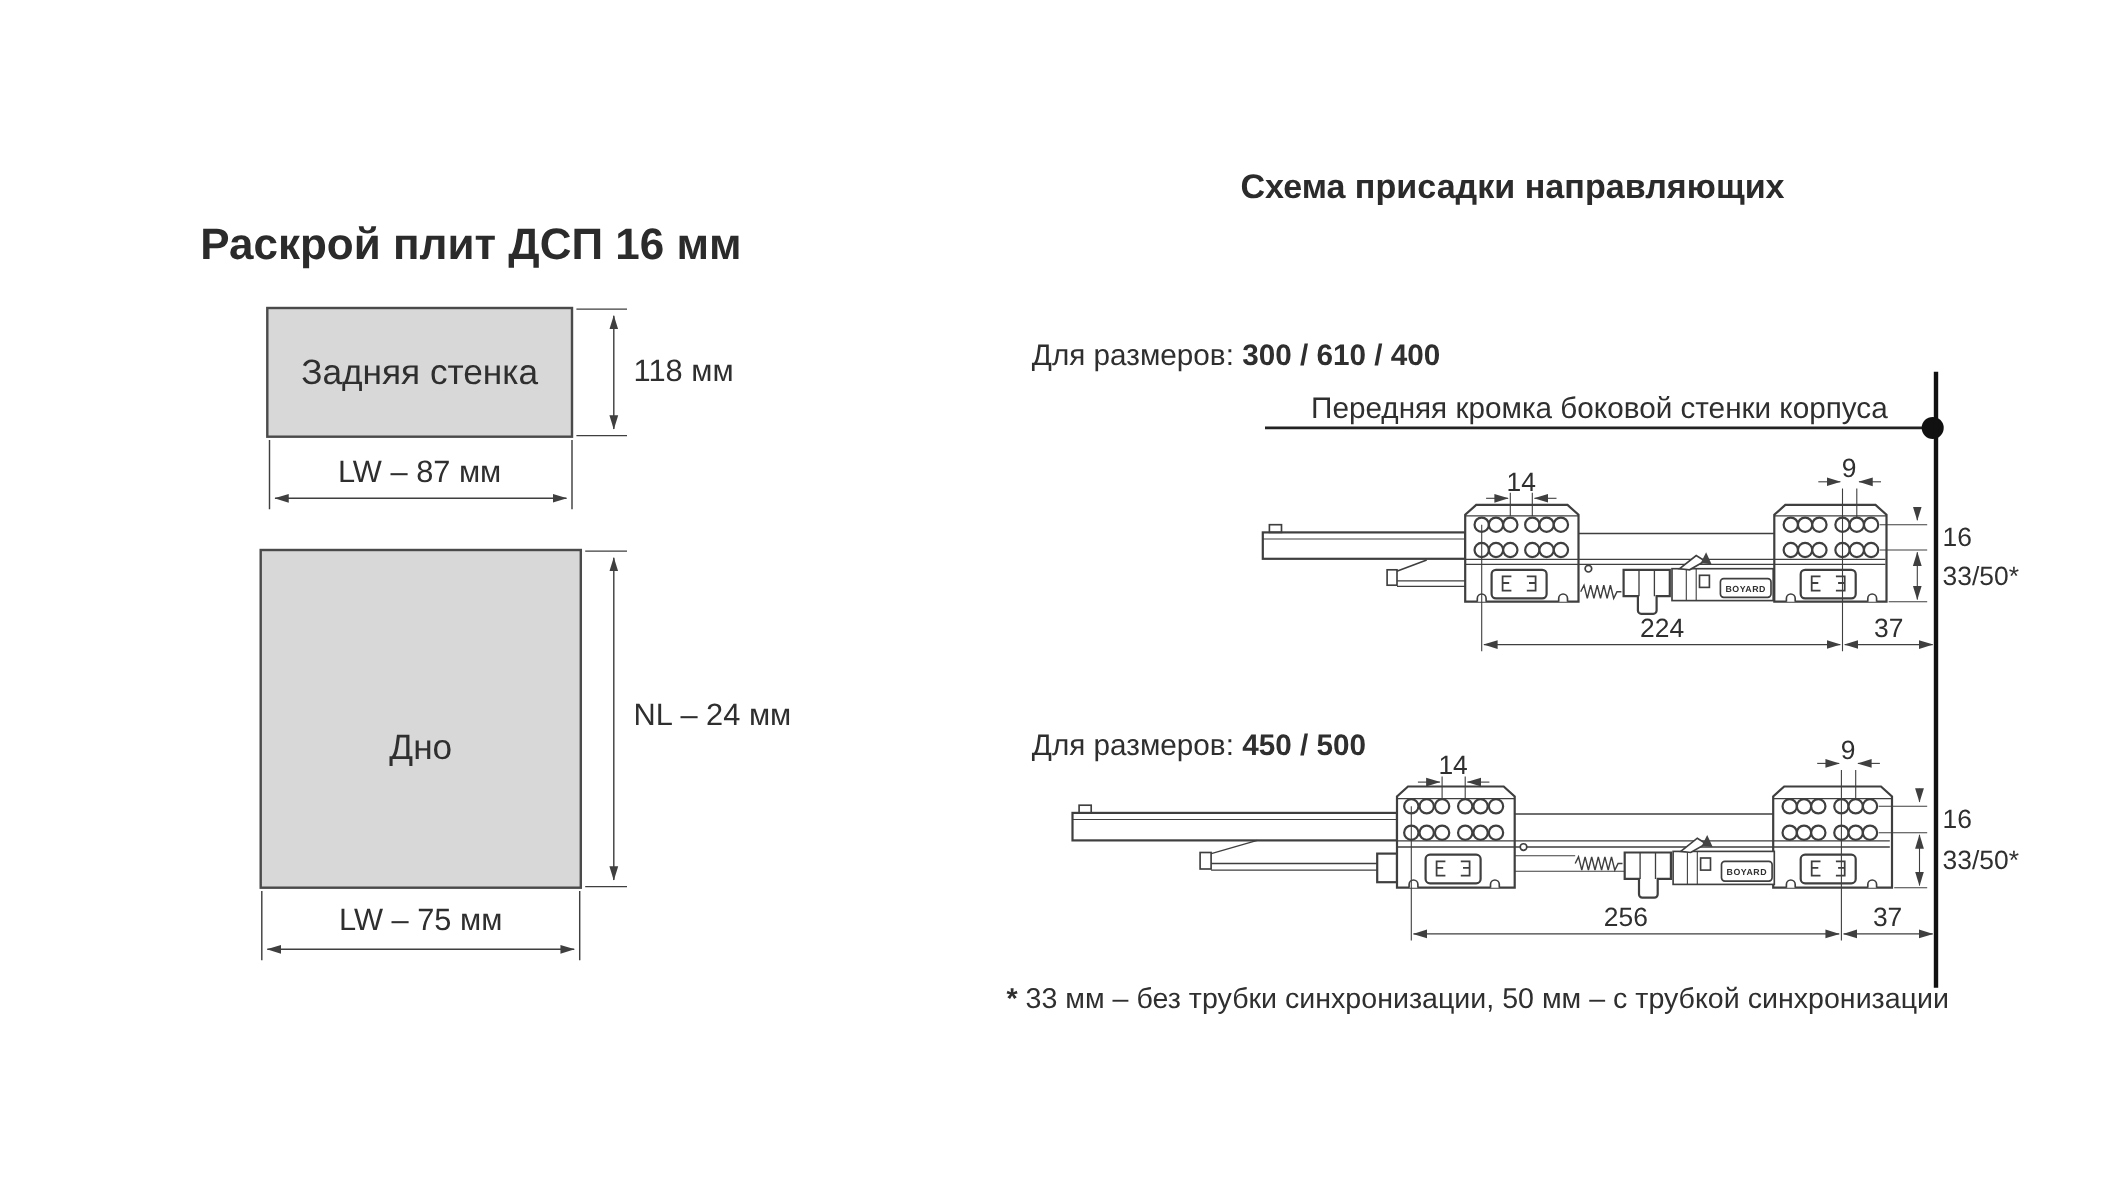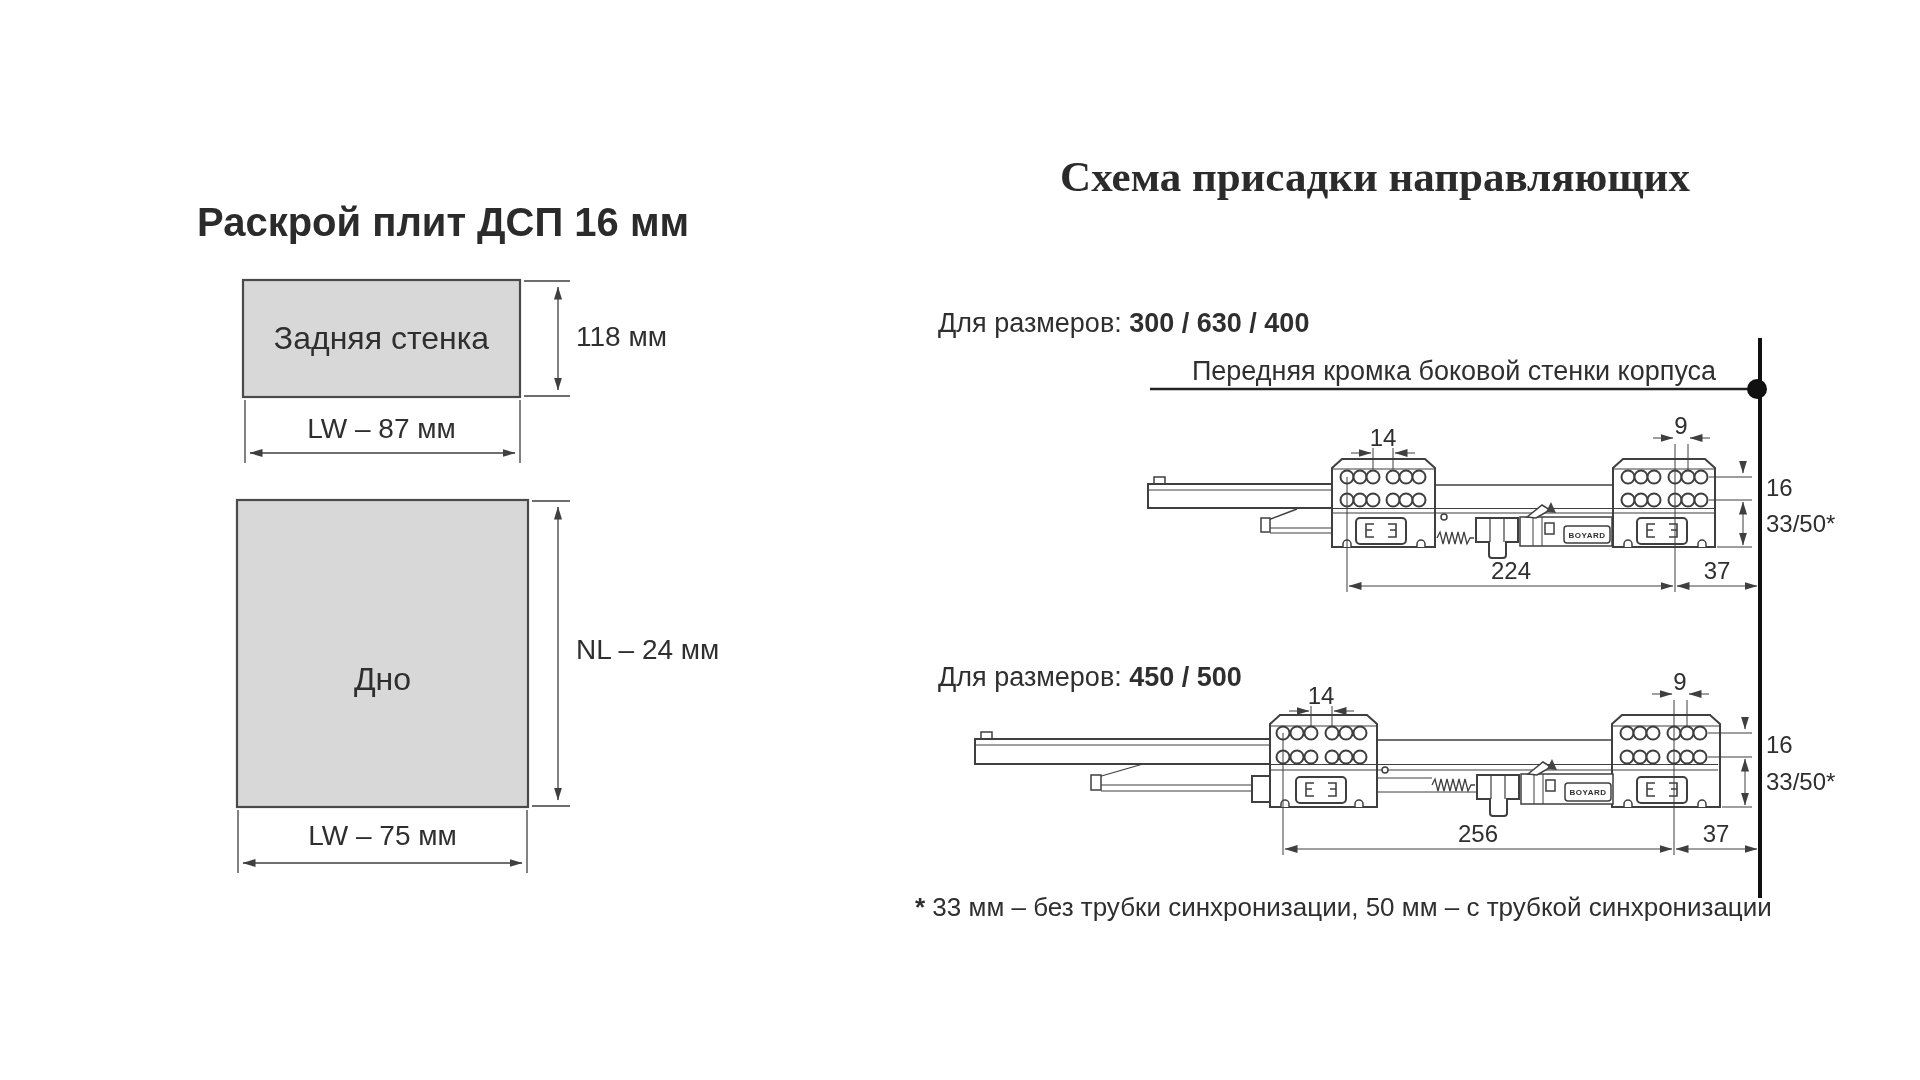--- a/index.html
+++ b/index.html
@@ -2,40 +2,40 @@
 <html><head>
 <meta charset="utf-8">
 <style>
   html,body{margin:0;padding:0;background:#ffffff;}
   #canvas{
     position:relative;width:1920px;height:1080px;background:#ffffff;overflow:hidden;
     font-family:"Liberation Sans","DejaVu Sans",sans-serif;color:#2f2f2f;
   }
   .abs{position:absolute;}
   .ttl{font-weight:bold;font-size:40px;white-space:nowrap;color:#2b2b2b;}
-  .ttl-r{font-weight:bold;font-size:43px;white-space:nowrap;color:#2b2b2b;font-family:Liberation Serif, serif;}
+  .ttl-r{font-weight:bold;font-size:31px;white-space:nowrap;color:#2b2b2b;}
   .lbl28{font-size:28px;white-space:nowrap;}
   .desc{font-size:25px;line-height:29px;white-space:nowrap;}
   .sizes{font-size:27px;white-space:nowrap;}
   .sizes b{font-weight:bold;}
   .edge-label{font-size:27px;text-align:center;white-space:nowrap;}
   .footnote{font-size:26px;white-space:nowrap;}
   .rect-label{display:flex;align-items:center;justify-content:center;font-size:32px;}
   svg{position:absolute;overflow:visible;}
   svg text{font-family:"Liberation Sans","DejaVu Sans",sans-serif;fill:#2f2f2f;}
   .dimtxt{font-size:24px;}
   .brandtxt{font-size:8px;font-weight:bold;letter-spacing:.5px;}
 </style>
 </head>
 <body>
 
 <div id="canvas">
 
   <section>
-    <div class="abs ttl" style="left:182px;top:200px;margin-left:15px;">Раскрой плит ДСП 16 мм</div>
+    <div class="abs ttl" style="left:182px;top:200px;">Раскрой плит ДСП 16 мм</div>
 
     <svg style="left:150px;top:250px;" width="500" height="640" viewBox="150 250 500 640">
       <defs>
         <marker id="arL" markerUnits="userSpaceOnUse" markerWidth="14" markerHeight="10" refX="12.5" refY="5" orient="auto-start-reverse">
           <path d="M0 1 L13 5 L0 9 Z" fill="#3f3f3f"></path>
         </marker>
       </defs>
       <g stroke="#3f3f3f" fill="none">
         <rect x="243" y="280" width="277" height="117" fill="#d8d8d8" stroke="#4a4a4a" stroke-width="2.2"></rect>
         <rect x="237" y="500" width="291" height="307" fill="#d8d8d8" stroke="#4a4a4a" stroke-width="2.2"></rect>
@@ -64,21 +64,21 @@
   </section>
 
   <section>
     <div class="abs ttl-r" style="left:900px;top:152px;width:950px;text-align:center;">Схема присадки направляющих</div>
 
     <div class="abs desc" style="left:923px;top:209px;">
     </div>
 
     <div class="abs sizes" style="left:938px;top:308px;">
       <span>Для размеров:</span>
-      <b>300 / 630 / 400</b>
+      <b>300 / 610 / 400</b>
     </div>
 
     <div class="abs edge-label" style="left:1150px;top:356px;width:608px;">Передняя кромка боковой стенки корпуса</div>
 
     <div class="abs sizes" style="left:938px;top:662px;">
       <span>Для размеров:</span>
       <b>450 / 500</b>
     </div>
 
     <div class="abs footnote" style="left:915px;top:892px;">

